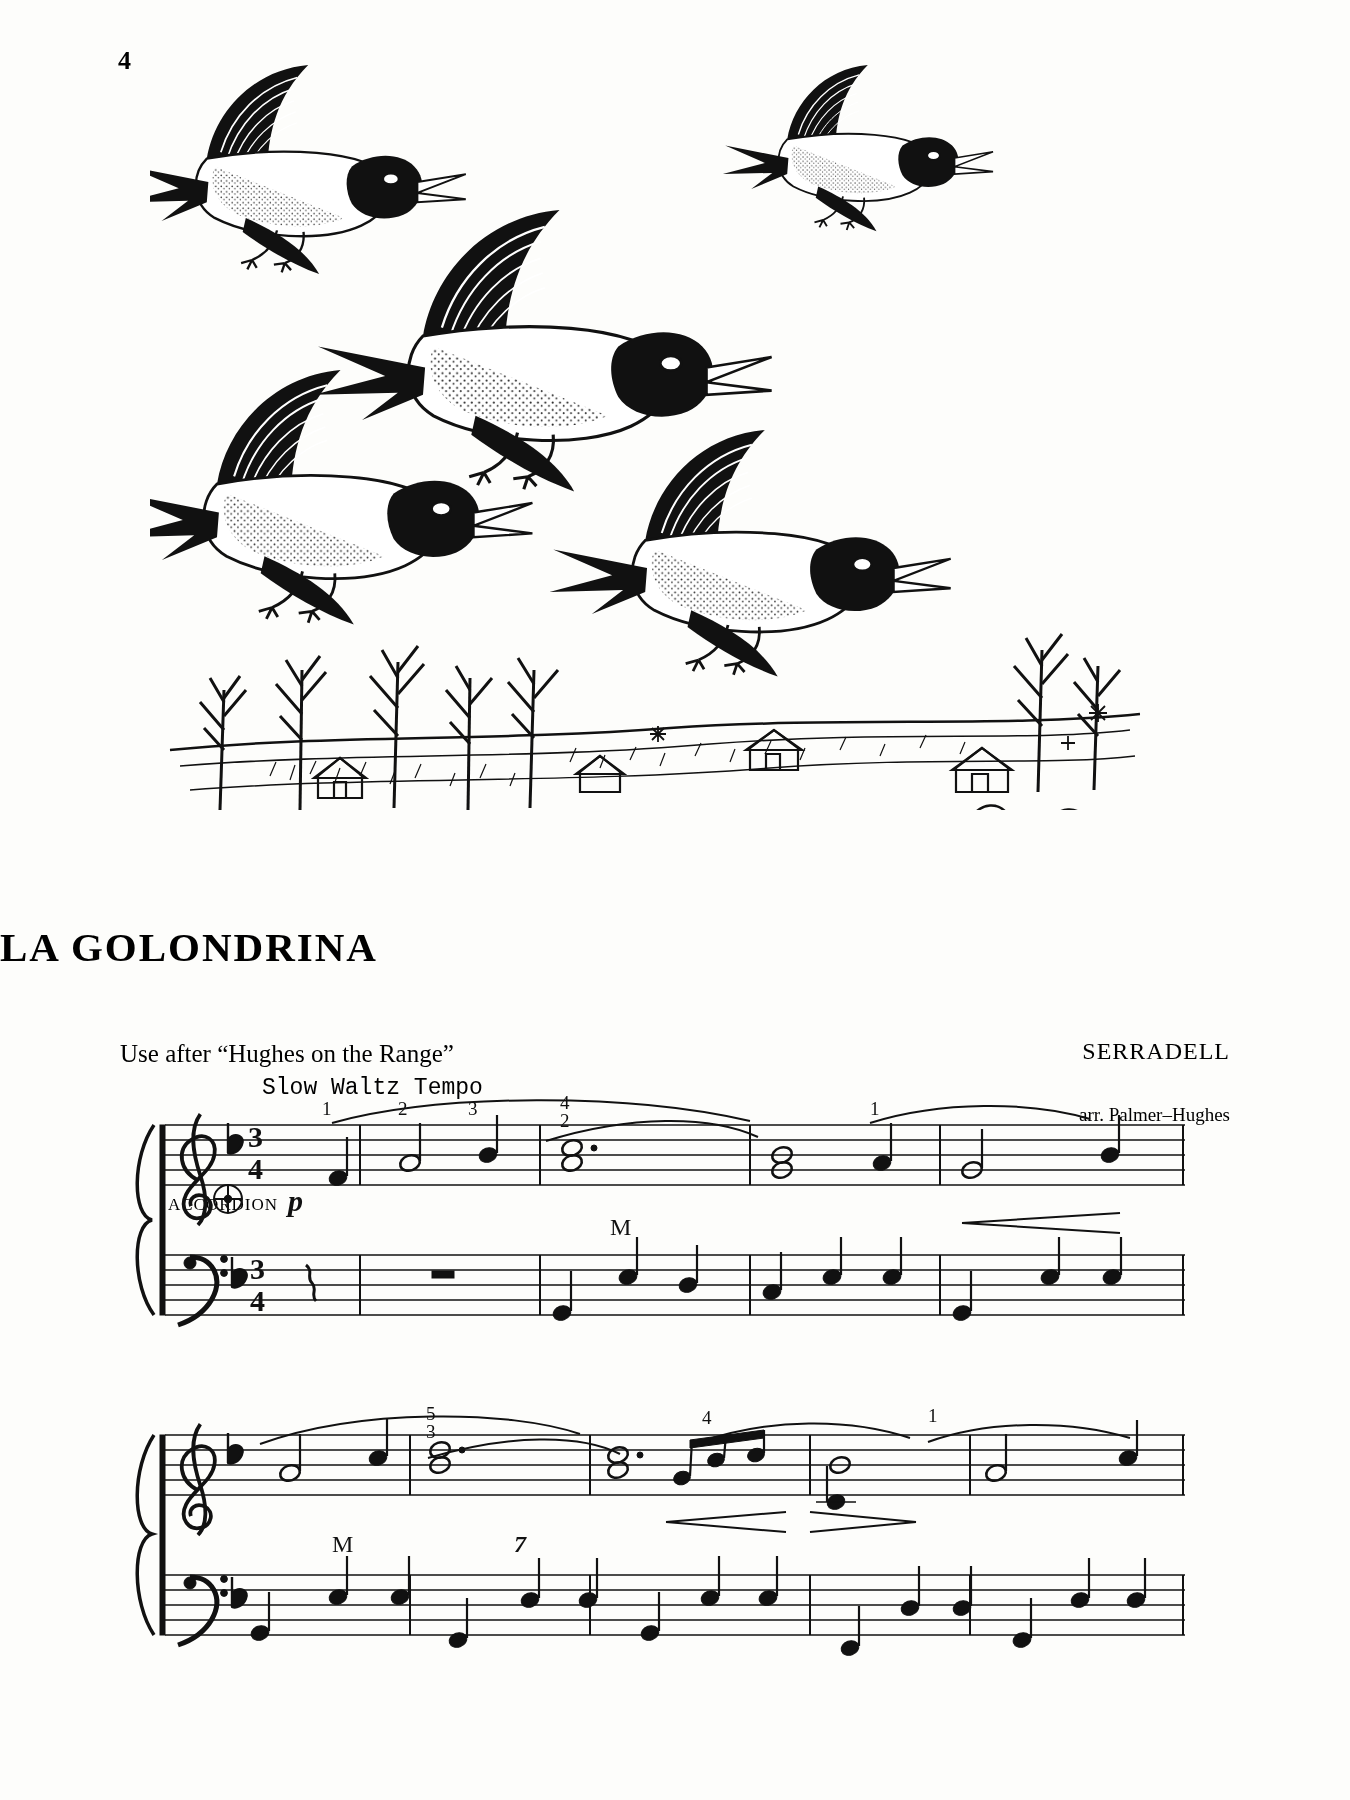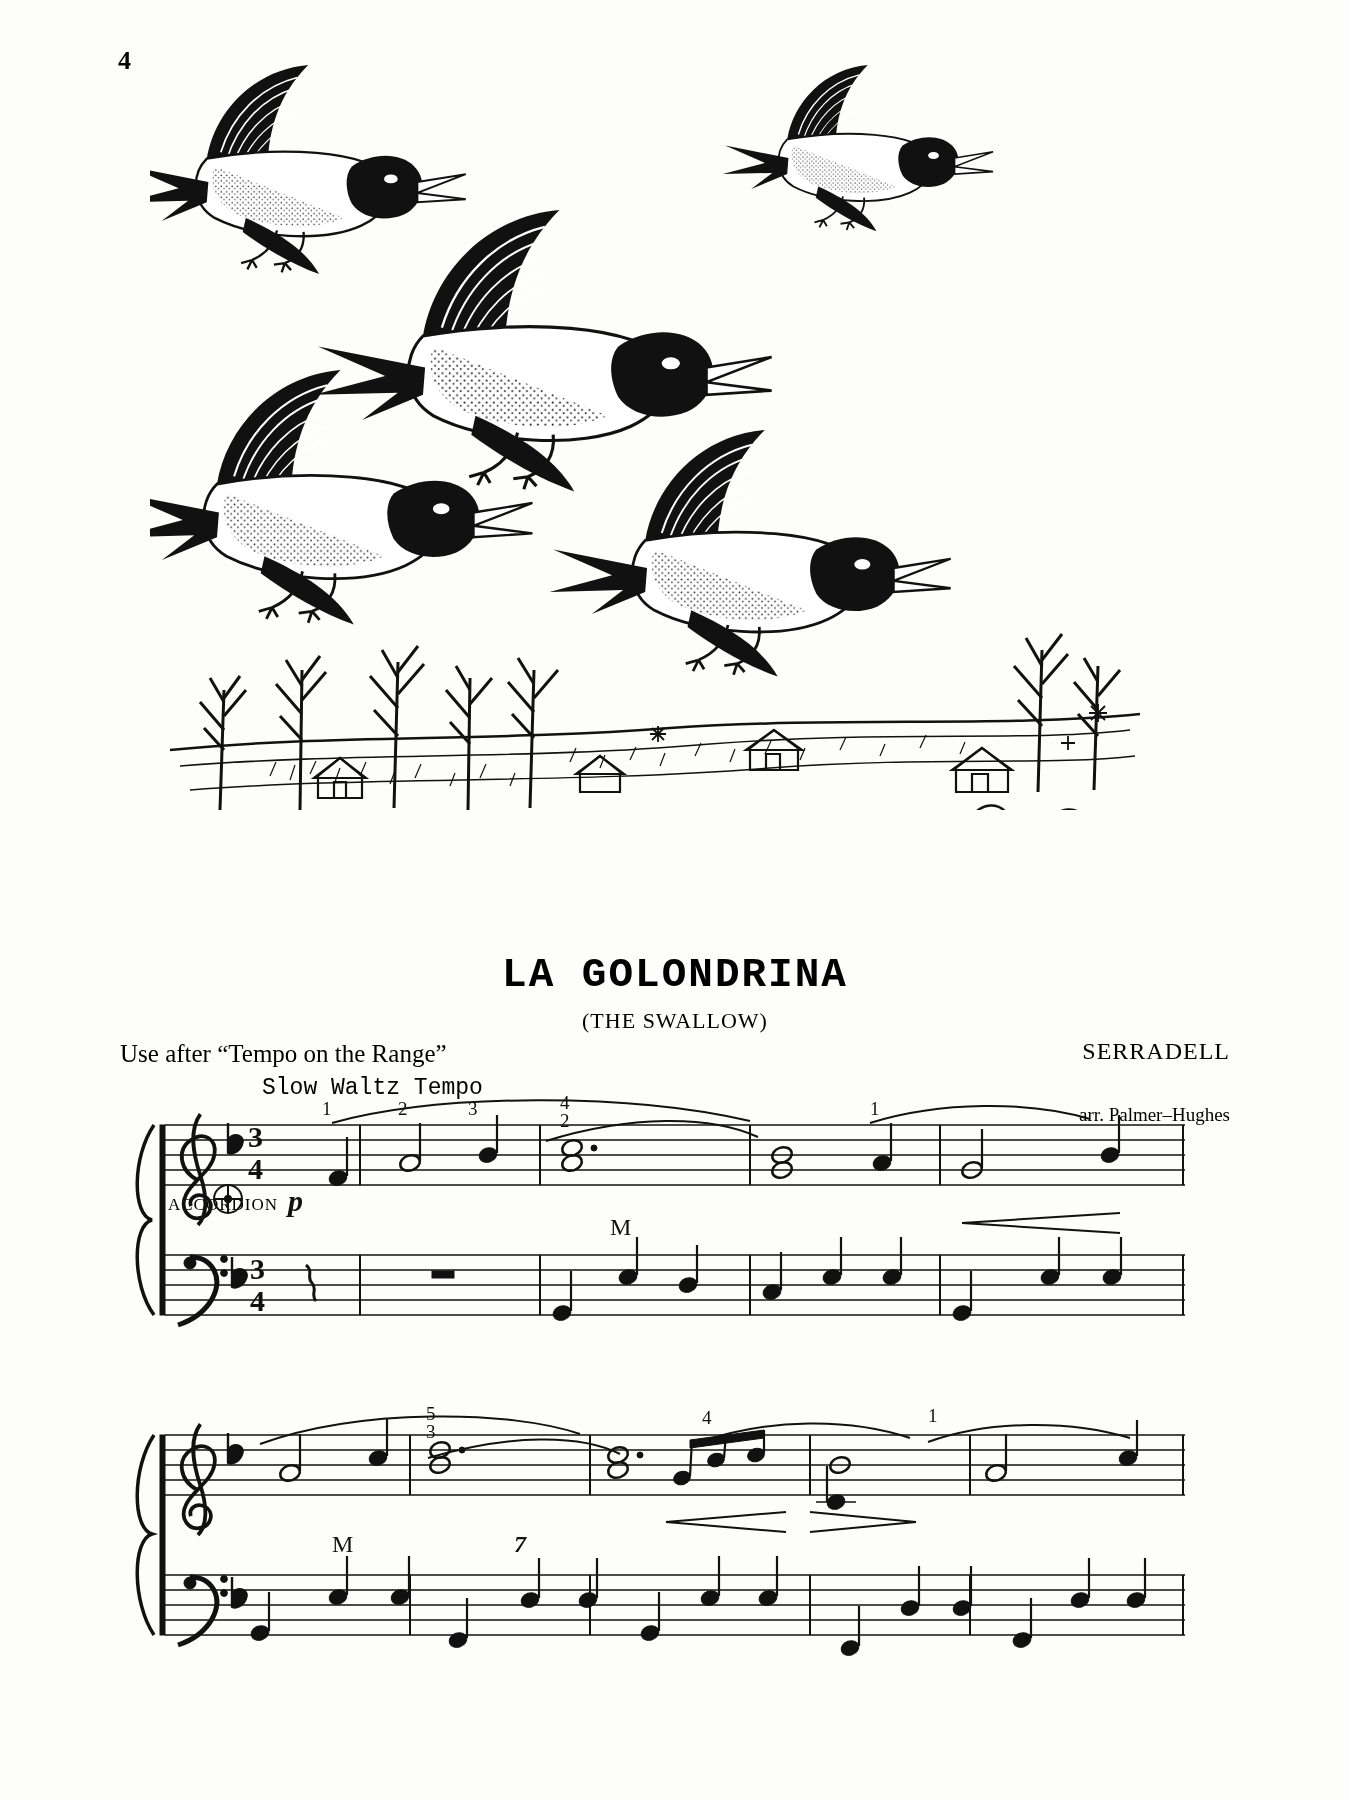--- a/index.html
+++ b/index.html
@@ -39,23 +39,23 @@
     width: 1000px;
     height: 760px;
   }
   .illustration svg { display: block; width: 100%; height: 100%; }
 
   
   .title {
     position: absolute;
     left: 0;
     right: 0;
-    top: 952px;
-    text-align: center;
-    font-family: Liberation Mono, monospace;
+    top: 923px;
+    text-align: left;
+    font-family: Liberation Serif, serif;
     font-weight: bold;
     font-size: 41px;
     letter-spacing: 2px;
   }
   .subtitle {
     position: absolute;
     left: 0;
     right: 0;
     top: 1008px;
     text-align: center;
@@ -244,22 +244,21 @@
         <g stroke-width="1.8">
           <path d="M508,692 l0,-16 M500,684 l16,0 M502,678 l12,12 M514,678 l-12,12"></path>
           <path d="M948,672 l0,-18 M939,663 l18,0 M941,656 l14,14 M955,656 l-14,14"></path>
           <path d="M918,700 l0,-14 M911,693 l14,0"></path>
         </g>
       </g>
     </svg>
   </div>
 
   <div class="title">LA GOLONDRINA</div>
-  <div class="subtitle">(THE SWALLOW)</div>
-  <div class="use-after">Use after “Tempo on the Range”</div>
+  <div class="use-after">Use after “Hughes on the Range”</div>
   <div class="composer">SERRADELL</div>
   <div class="arranger">arr. Palmer–Hughes</div>
   <div class="tempo">Slow Waltz Tempo</div>
   <div class="sys-label accordion-label">ACCORDION</div>
 
   <div class="system" id="system-1">
     <svg viewBox="0 0 1135 270" xmlns="http://www.w3.org/2000/svg">
       <g stroke="#111" fill="#111">
 
         <g stroke-width="1.6">

